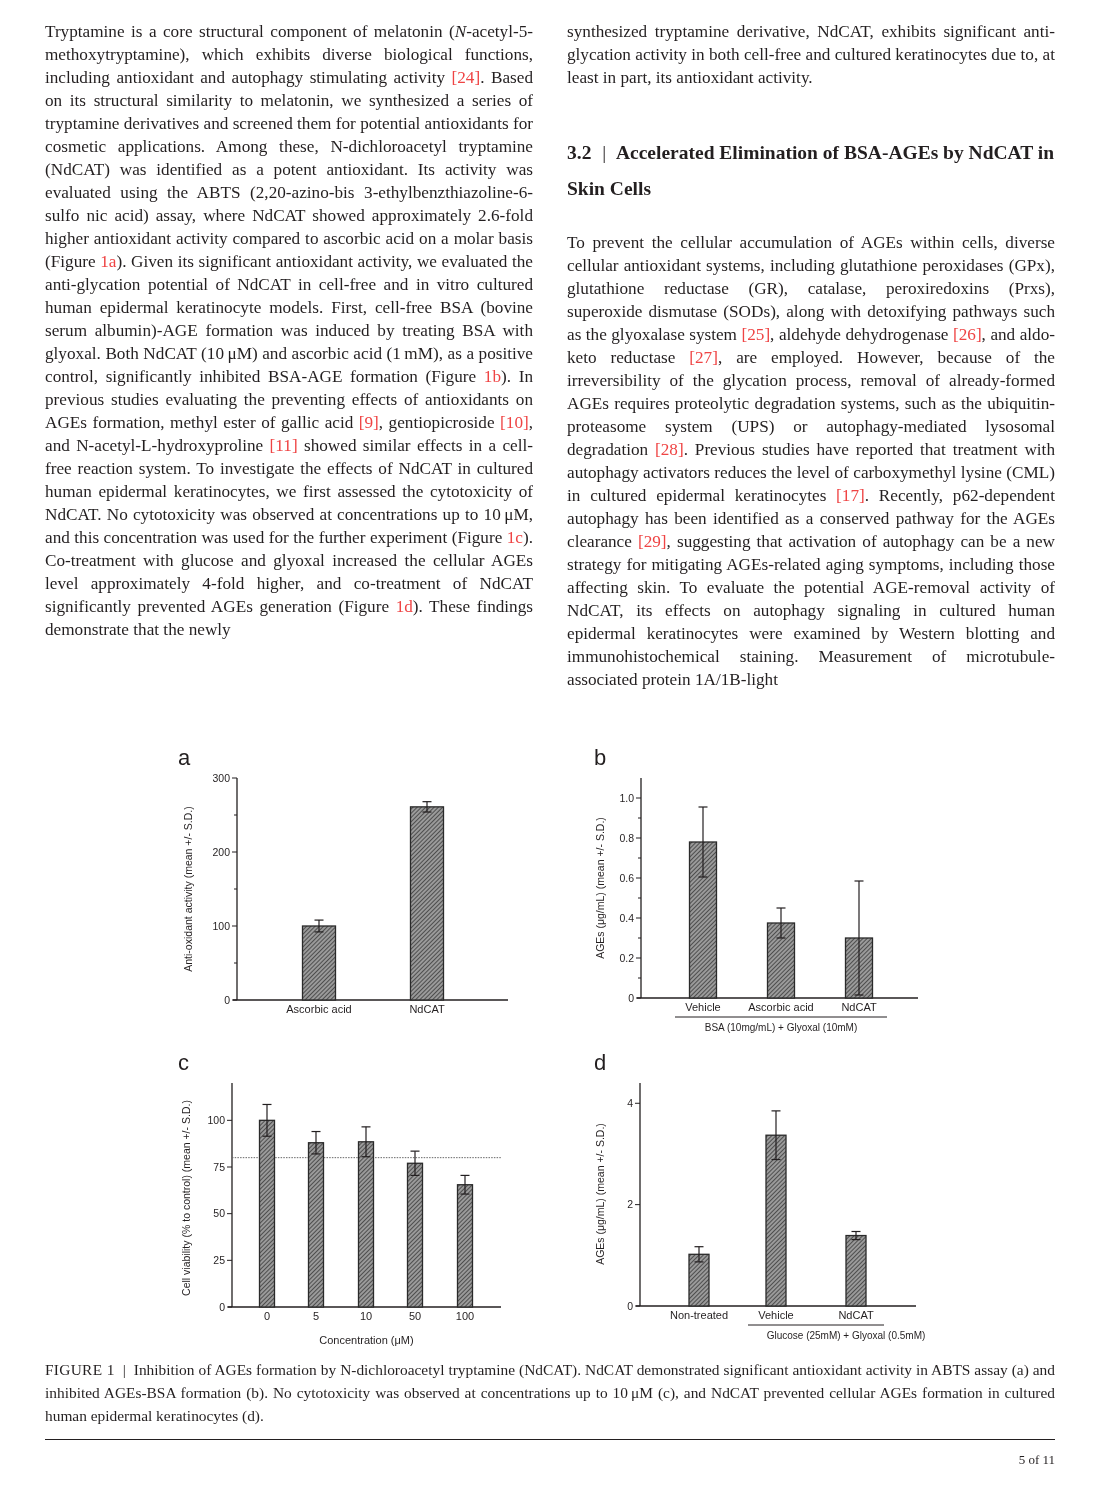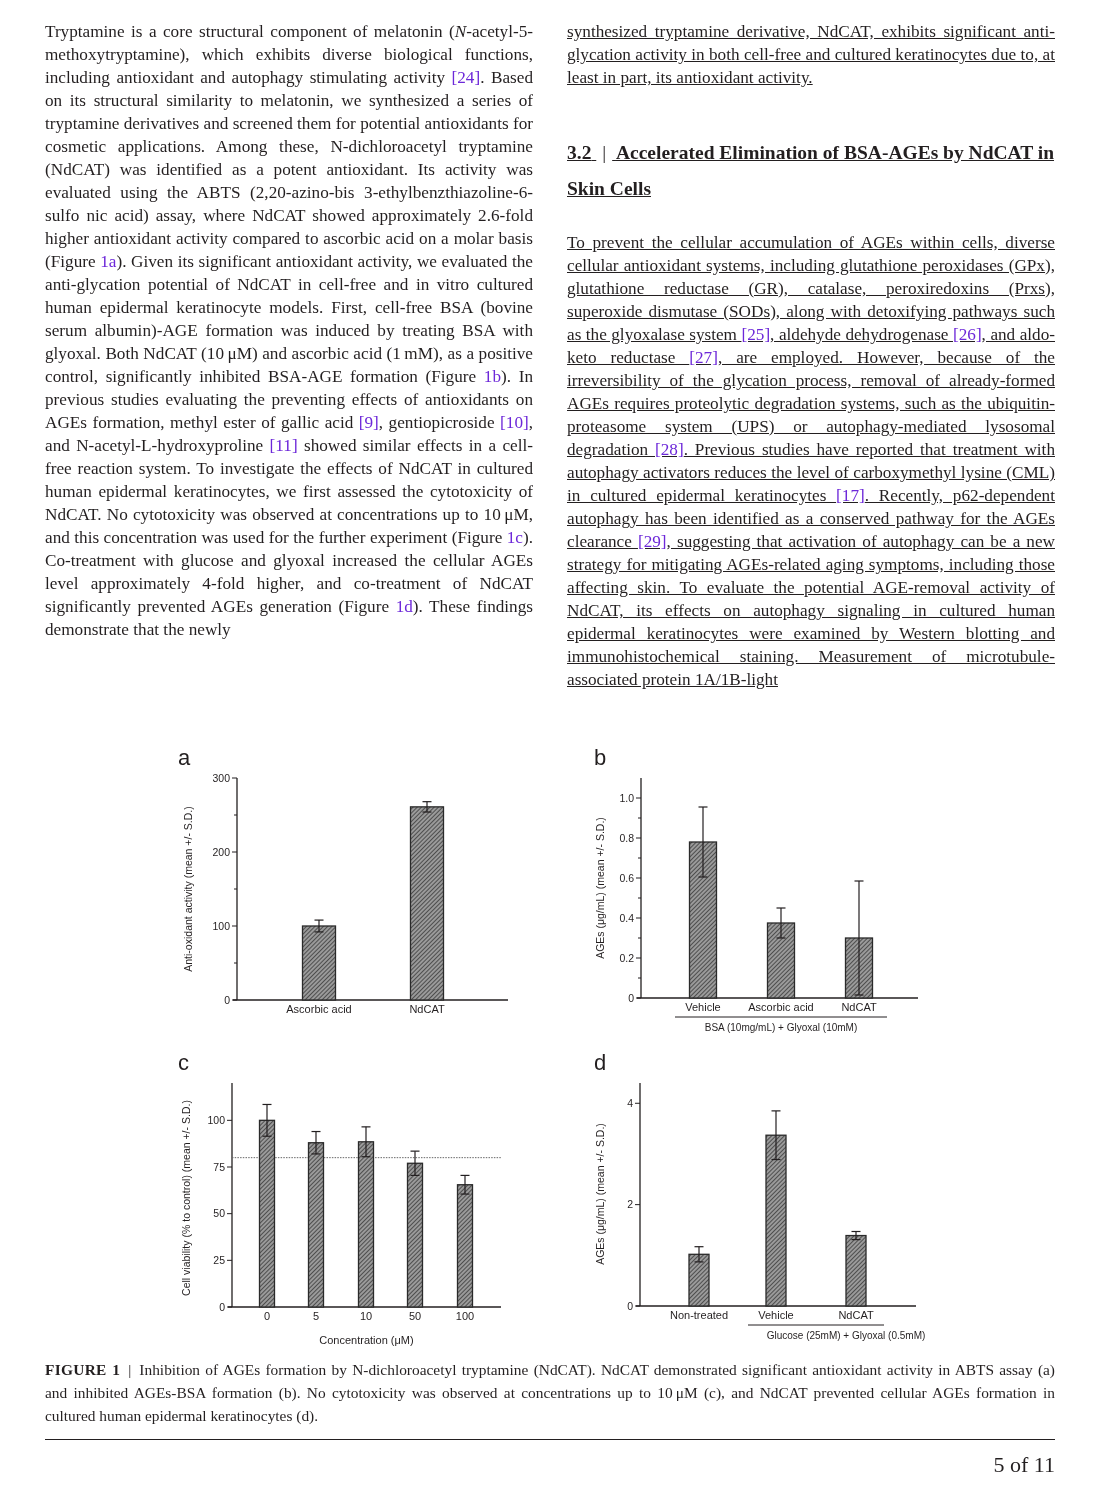--- a/index.html
+++ b/index.html
@@ -1,31 +1,31 @@
 <!DOCTYPE html>
 <html><head>
 <meta charset="utf-8">
 <style>
   html, body { margin: 0; padding: 0; background: #ffffff; }
   body { width: 1100px; height: 1508px; position: relative; overflow: hidden; color: #231f20; }
   .col { position: absolute; top: 20px; width: 488px; font-family: "Liberation Serif", "DejaVu Serif", serif; font-size: 17.2px; line-height: 23px; text-align: justify; hyphens: manual; }
   .col-left { left: 45px; }
-  .col-right { left: 567px; text-decoration: underline; }
+  .col-right { left: 567px; }
   .col p { margin: 0; }
-  .ref { color: #6d28d9; }
+  .ref { color: #ef4444; }
   .heading { font-family: "Liberation Serif", "DejaVu Serif", serif; font-weight: bold; font-size: 19.5px; line-height: 36px; margin: 46px 0 24px 0; text-align: left; color: #231f20; }
   .heading .sep { font-weight: normal; padding: 0 6px; }
   .figure { position: absolute; left: 0; top: 740px; width: 1100px; height: 610px; }
   .panel { position: absolute; }
   .plabel { position: absolute; font-family: "Liberation Sans", "DejaVu Sans", sans-serif; font-size: 22px; color: #231f20; }
   .caption { position: absolute; left: 45px; top: 1358px; width: 1010px; font-family: "Liberation Serif", "DejaVu Serif", serif; font-size: 15.4px; line-height: 23px; text-align: justify; color: #231f20; }
-  .caption .fig-label { font-weight: bold; letter-spacing: 0.3px; }
+  .caption .fig-label { font-weight: normal; letter-spacing: 0.3px; }
   .caption .sep { padding: 0 8px; }
   .rule { position: absolute; left: 45px; top: 1439px; width: 1010px; height: 0; border-top: 1.3px solid #231f20; }
-  .page-num { position: absolute; right: 45px; top: 1452px; font-family: "Liberation Serif", "DejaVu Serif", serif; font-size: 22px; color: #231f20; }
+  .page-num { position: absolute; right: 45px; top: 1452px; font-family: "Liberation Serif", "DejaVu Serif", serif; font-size: 13px; color: #231f20; }
   svg text { font-family: "Liberation Sans", "DejaVu Sans", sans-serif; fill: #231f20; }
 </style>
 </head>
 <body>
 
 <div class="col col-left">
   <p><span>Tryptamine is a core structural component of melatonin (</span><span style="font-style: italic;">N</span><span>-acetyl-5-methoxytryptamine), which exhibits diverse biological functions, including antioxidant and autophagy stimulating ac­tivity </span><span class="ref">[24]</span><span>. Based on its structural similarity to melatonin, we synthesized a series of tryptamine derivatives and screened them for potential antioxidants for cosmetic applications. Among these, N-dichloroacetyl tryptamine (NdCAT) was identified as a potent antioxidant. Its activity was evaluated using the ABTS (2,20-azino-bis 3-ethylbenzthiazoline-6-sulfo nic acid) assay, where NdCAT showed approximately 2.6-fold higher antioxidant activity compared to ascorbic acid on a molar basis (Figure </span><span class="ref">1a</span><span>). Given its significant antioxidant activity, we evaluated the anti-glycation potential of NdCAT in cell-free and in vitro cultured human epidermal keratinocyte models. First, cell-free BSA (bovine serum albumin)-AGE formation was in­duced by treating BSA with glyoxal. Both NdCAT (10 μM) and ascorbic acid (1 mM), as a positive control, significantly inhib­ited BSA-AGE formation (Figure </span><span class="ref">1b</span><span>). In previous studies evalu­ating the preventing effects of antioxidants on AGEs formation, methyl ester of gallic acid </span><span class="ref">[9]</span><span>, gentiopicroside </span><span class="ref">[10]</span><span>, and N-acetyl-L-hydroxyproline </span><span class="ref">[11]</span><span> showed similar effects in a cell-free re­action system. To investigate the effects of NdCAT in cultured human epidermal keratinocytes, we first assessed the cytotox­icity of NdCAT. No cytotoxicity was observed at concentrations up to 10 μM, and this concentration was used for the further experiment (Figure </span><span class="ref">1c</span><span>). Co-treatment with glucose and glyoxal increased the cellular AGEs level approximately 4-fold higher, and co-treatment of NdCAT significantly prevented AGEs gen­eration (Figure </span><span class="ref">1d</span><span>). These findings demonstrate that the newly</span></p>
 </div>
 
 <div class="col col-right">

